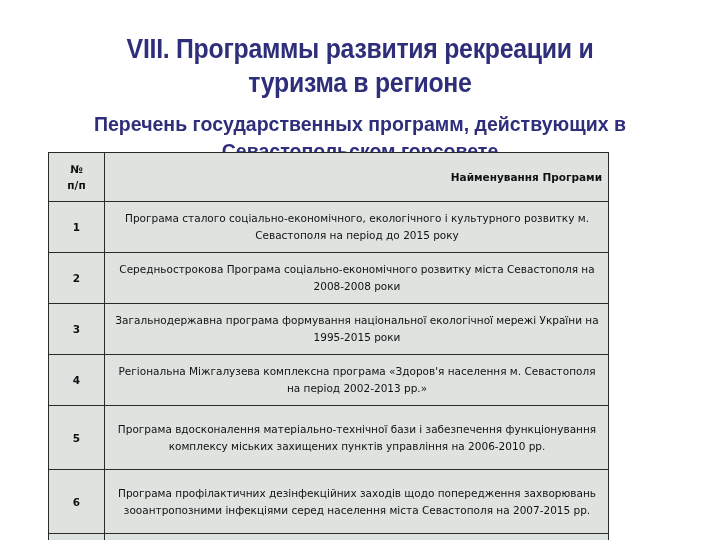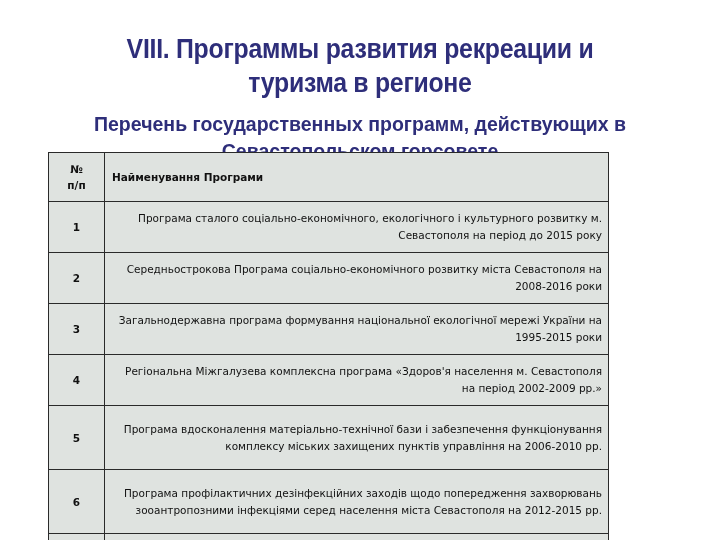--- a/index.html
+++ b/index.html
@@ -60,30 +60,30 @@
       border: 1px solid #2a2a2a;
       padding: 0;
       vertical-align: middle;
     }
     .col-num {
       width: 55px;
       text-align: center;
       font-weight: bold;
     }
     .col-name {
-      text-align: right;
+      text-align: center;
       padding: 3px 6px 3px 7px !important;
       line-height: 17px;
     }
     .head-row th {
       height: 42px;
       font-weight: bold;
       font-size: 10.5px;
     }
-    .head-row .col-name { text-align: left; }
+    .head-row .col-name { text-align: right; }
     .head-num { line-height: 16px; }
     .row-h2 td { height: 44px; }
     .row-h3 td { height: 57px; }
     .row-last td { height: 58px; border-bottom: none; }
     .cell-text { display: block; }
   </style>
 </head>
 <body>
 
 <h1 class="slide-title">
@@ -106,36 +106,36 @@
       <th class="col-name">Найменування Програми</th>
     </tr>
   </thead>
   <tbody>
     <tr class="row-h2">
       <td class="col-num">1</td>
       <td class="col-name">Програма сталого соціально-економічного, екологічного і культурного розвитку м. Севастополя на період до 2015 року</td>
     </tr>
     <tr class="row-h2">
       <td class="col-num">2</td>
-      <td class="col-name">Середньострокова Програма соціально-економічного розвитку міста Севастополя на 2008-2016 роки</td>
+      <td class="col-name">Середньострокова Програма соціально-економічного розвитку міста Севастополя на 2008-2008 роки</td>
     </tr>
     <tr class="row-h2">
       <td class="col-num">3</td>
       <td class="col-name">Загальнодержавна програма формування національної екологічної мережі України на 1995-2015 роки</td>
     </tr>
     <tr class="row-h2">
       <td class="col-num">4</td>
-      <td class="col-name">Регіональна Міжгалузева комплексна програма «Здоров'я населення м. Севастополя на період  2002-2009 рр.»</td>
+      <td class="col-name">Регіональна Міжгалузева комплексна програма «Здоров'я населення м. Севастополя на період  2002-2013 рр.»</td>
     </tr>
     <tr class="row-h3">
       <td class="col-num">5</td>
       <td class="col-name">Програма вдосконалення матеріально-технічної бази і забезпечення функціонування комплексу міських захищених пунктів управління на 2006-2010 рр.</td>
     </tr>
     <tr class="row-h3">
       <td class="col-num">6</td>
-      <td class="col-name">Програма профілактичних дезінфекційних заходів щодо попередження захворювань зооантропозними інфекціями серед населення міста Севастополя на 2012-2015 рр.</td>
+      <td class="col-name">Програма профілактичних дезінфекційних заходів щодо попередження захворювань зооантропозними інфекціями серед населення міста Севастополя на 2007-2015 рр.</td>
     </tr>
     <tr class="row-h3 row-last">
       <td class="col-num">7</td>
       <td class="col-name">Програма створення і накопичення матеріального резерву регіонального (міського) рівня для попередження, ліквідації наслідків надзвичайних ситуацій техногенного і природного характеру на 2004-2011гг.</td>
     </tr>
   </tbody>
 </table>
 
 </body></html>

